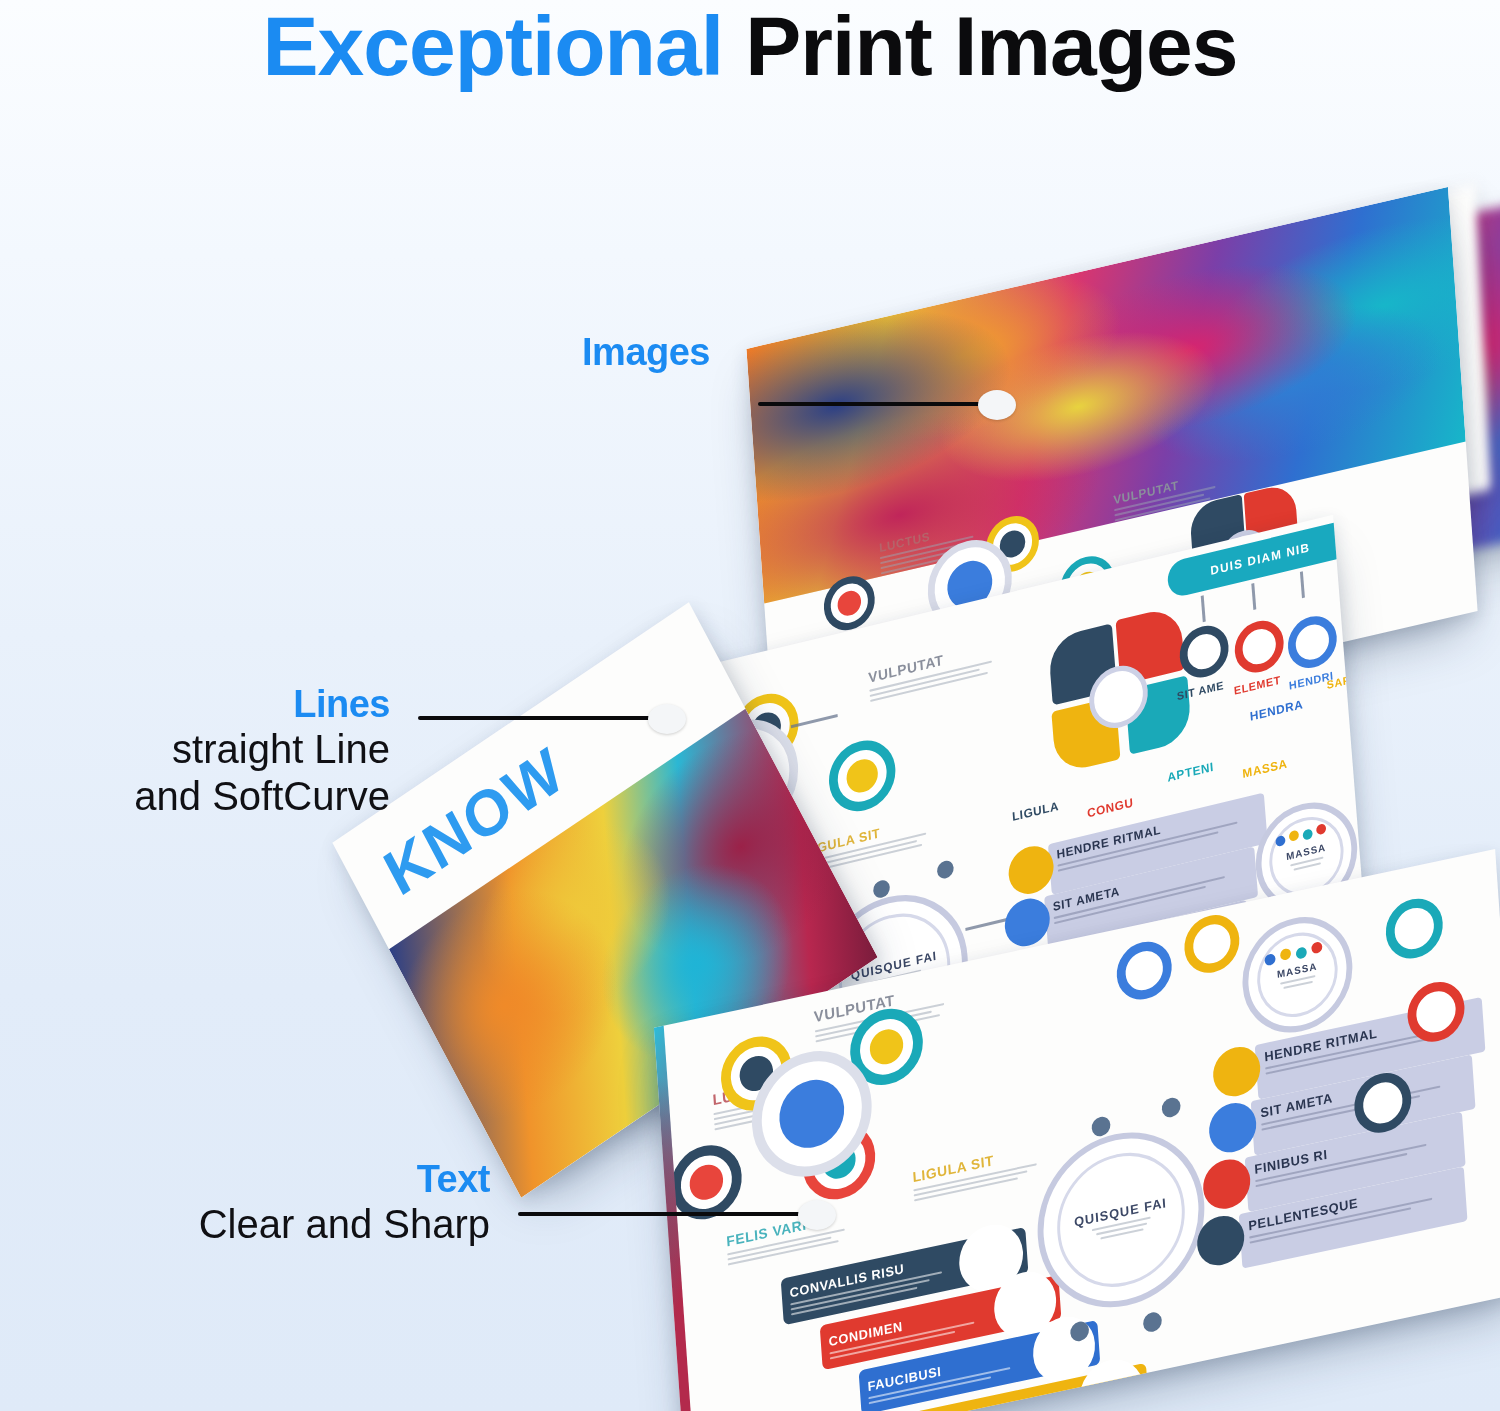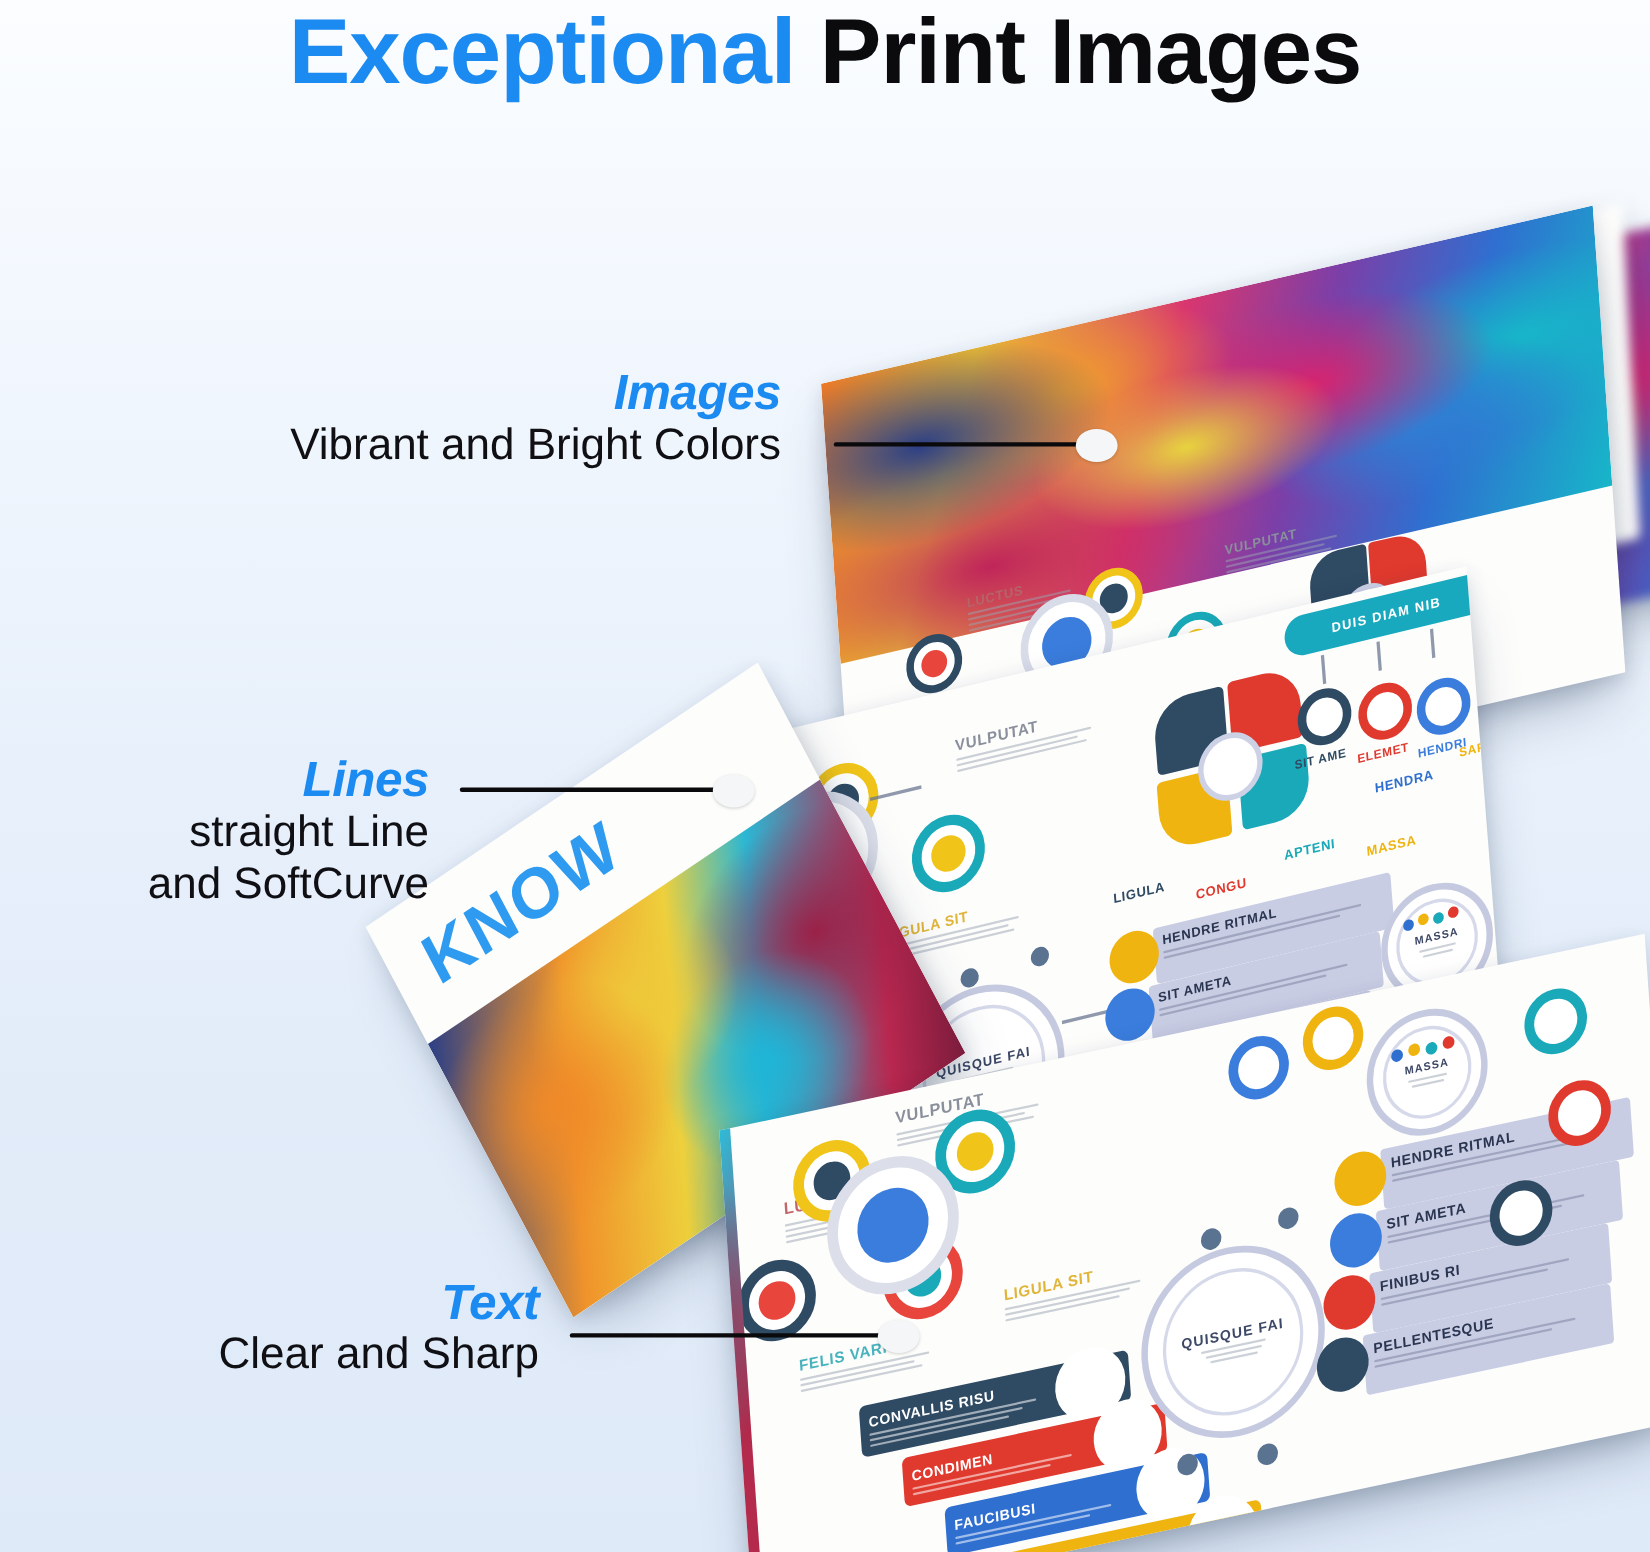--- a/index.html
+++ b/index.html
@@ -15,21 +15,21 @@
     position:absolute;left:0;right:0;top:4px;text-align:center;
     font-size:84px;line-height:1.0;font-weight:bold;letter-spacing:-1px;
     white-space:nowrap;
   }
   .headline .hl-blue{color:#1b8bf2;}
   .headline .hl-dark{color:#0b0b0d;}
 
   
   .callout{position:absolute;text-align:right;}
   .callout .ttl{
-    font-size:45px;font-weight:bold;font-style:italic;color:#1b8bf2;
+    font-size:38px;font-weight:bold;color:#1b8bf2;
     line-height:1.05;letter-spacing:-.5px;white-space:nowrap;
   }
   .callout .sub{
     font-size:40px;color:#101014;line-height:1.12;white-space:nowrap;margin-top:2px;
   }
   #callout-images{right:790px;top:333px;}
   #callout-lines{right:1110px;top:685px;}
   #callout-text{right:1010px;top:1160px;}
 
   
@@ -522,21 +522,20 @@
     <div class="dot"></div>
   </div>
 
   <div class="headline">
     <span class="hl-blue">Exceptional</span>
     <span class="hl-dark">Print Images</span>
   </div>
 
   <div class="callout" id="callout-images">
     <div class="ttl">Images</div>
-    <div class="sub">Vibrant and Bright Colors</div>
   </div>
 
   <div class="callout" id="callout-lines">
     <div class="ttl">Lines</div>
     <div class="sub">straight Line</div>
     <div class="sub">and SoftCurve</div>
   </div>
 
   <div class="callout" id="callout-text">
     <div class="ttl">Text</div>

